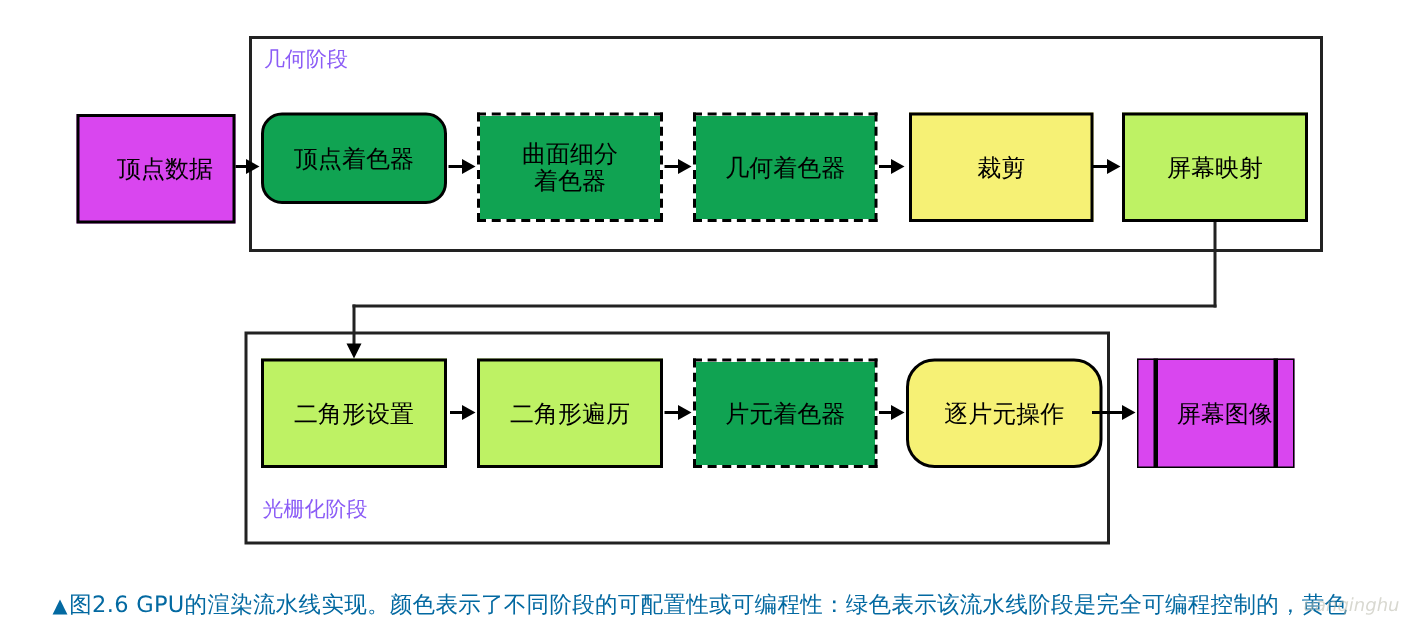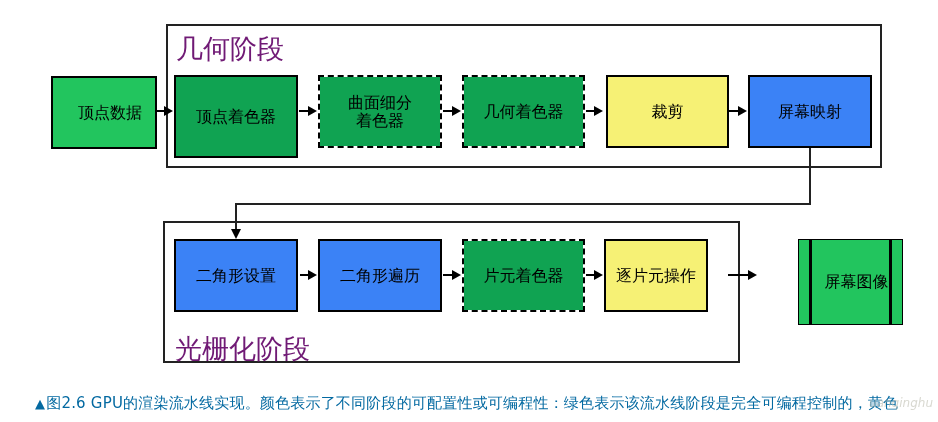--- a/index.html
+++ b/index.html
@@ -1,29 +1,29 @@
 <!DOCTYPE html>
 <html><head>
 <meta charset="utf-8">
 <style>
   html,body { margin:0; padding:0; background:#ffffff; }
   #page {
     position:relative; width:938px; height:422px; background:#ffffff;
     font-family:"DejaVu Sans","Liberation Sans",sans-serif; overflow:hidden;
   }
   .container-box { position:absolute; border:2px solid #222222; background:transparent; box-sizing:border-box; z-index:1; }
-  .stage-title { position:absolute; font-size:27px; color:#701a75; z-index:2; white-space:nowrap; }
+  .stage-title { position:absolute; font-size:14px; color:#8b5cf6; z-index:2; white-space:nowrap; }
   .node {
     position:absolute; box-sizing:border-box; display:flex; align-items:center; justify-content:center;
     font-size:16px; color:#000; text-align:center; line-height:18px; z-index:2; white-space:nowrap;
   }
   .fill-green  { background:#10A352; border:2px solid #000; }
   .fill-yellow { background:#F6F175; border:2px solid #000; }
-  .fill-blue   { background:#3b82f6; border:2px solid #000; }
-  .fill-gray   { background:#22c55e; border:2px solid #000;padding-left:12px; }
+  .fill-blue   { background:#bef264; border:2px solid #000; }
+  .fill-gray   { background:#d946ef; border:2px solid #000;padding-left:12px; }
   .dashed { border-style:dashed; background-clip:padding-box; }
   .arrow { position:absolute; display:flex; align-items:center; height:10px; z-index:3; }
   .arrow .line { flex:1; height:2px; background:#000; }
   .arrow .head { width:0; height:0; border-top:5px solid transparent; border-bottom:5px solid transparent; border-left:9px solid #000; }
   .conn { position:absolute; background:#222222; z-index:3; }
   .head-down { position:absolute; width:0; height:0; border-left:5px solid transparent; border-right:5px solid transparent; border-top:10px solid #000; z-index:3; }
   .screen-box { border-width:1px; }
   .screen-bar { position:absolute; top:-1px; bottom:-1px; width:3px; background:#000; }
   #caption {
     position:absolute; left:35px; top:394px; font-size:15px; color:#0369a1;
@@ -41,21 +41,21 @@
 <div id="page">
 
   <div class="container-box" style="left:166px; top:24px; width:716px; height:144px;"></div>
   <div class="stage-title" style="left:176px; top:31px;">几何阶段</div>
 
   <div class="container-box" style="left:163px; top:221px; width:577px; height:142px;"></div>
   <div class="stage-title" style="left:175px; top:331px;">光栅化阶段</div>
 
   <div class="node fill-gray" style="left:51px; top:76px; width:106px; height:73px;">顶点数据</div>
 
-  <div class="node fill-green" style="left:174px; top:75px; width:124px; height:83px;">顶点着色器</div>
+  <div class="node fill-green" style="left:174px; top:75px; width:124px; height:61px;border-radius:14px;">顶点着色器</div>
 
   <div class="node fill-green dashed" style="left:318px; top:75px; width:124px; height:73px;align-items:center;">
     <div>
       <div>曲面细分</div>
       <div>着色器</div>
     </div>
   </div>
 
   <div class="node fill-green dashed" style="left:462px; top:75px; width:123px; height:73px;">几何着色器</div>
 
@@ -88,23 +88,23 @@
   <div class="conn" style="left:235px; top:203px; width:576px; height:2px;"></div>
   <div class="conn" style="left:235px; top:203px; width:2px; height:27px;"></div>
   <div class="head-down" style="left:231px; top:229px;"></div>
 
   <div class="node fill-blue" style="left:174px; top:239px; width:124px; height:73px;">二角形设置</div>
 
   <div class="node fill-blue" style="left:318px; top:239px; width:124px; height:73px;text-align:right;">二角形遍历</div>
 
   <div class="node fill-green dashed" style="left:462px; top:239px; width:123px; height:73px;">片元着色器</div>
 
-  <div class="node fill-yellow" style="left:604px; top:239px; width:104px; height:73px;">逐片元操作</div>
+  <div class="node fill-yellow" style="left:604px; top:239px; width:131px; height:73px;border-radius:19px;">逐片元操作</div>
 
-  <div class="node fill-gray screen-box" style="left:758px; top:239px; width:105px; height:86px;margin-left:40px;">
+  <div class="node fill-gray screen-box" style="left:758px; top:239px; width:105px; height:73px;">
     <div class="screen-bar" style="left:10px;"></div>
     <div class="screen-bar" style="right:10px;"></div>
     <span>屏幕图像</span>
   </div>
 
   <div class="arrow" style="left:300px; top:270px; width:17px;">
       <div class="line"></div>
       <div class="head"></div>
     </div>
   <div class="arrow" style="left:443px; top:270px; width:18px;">

